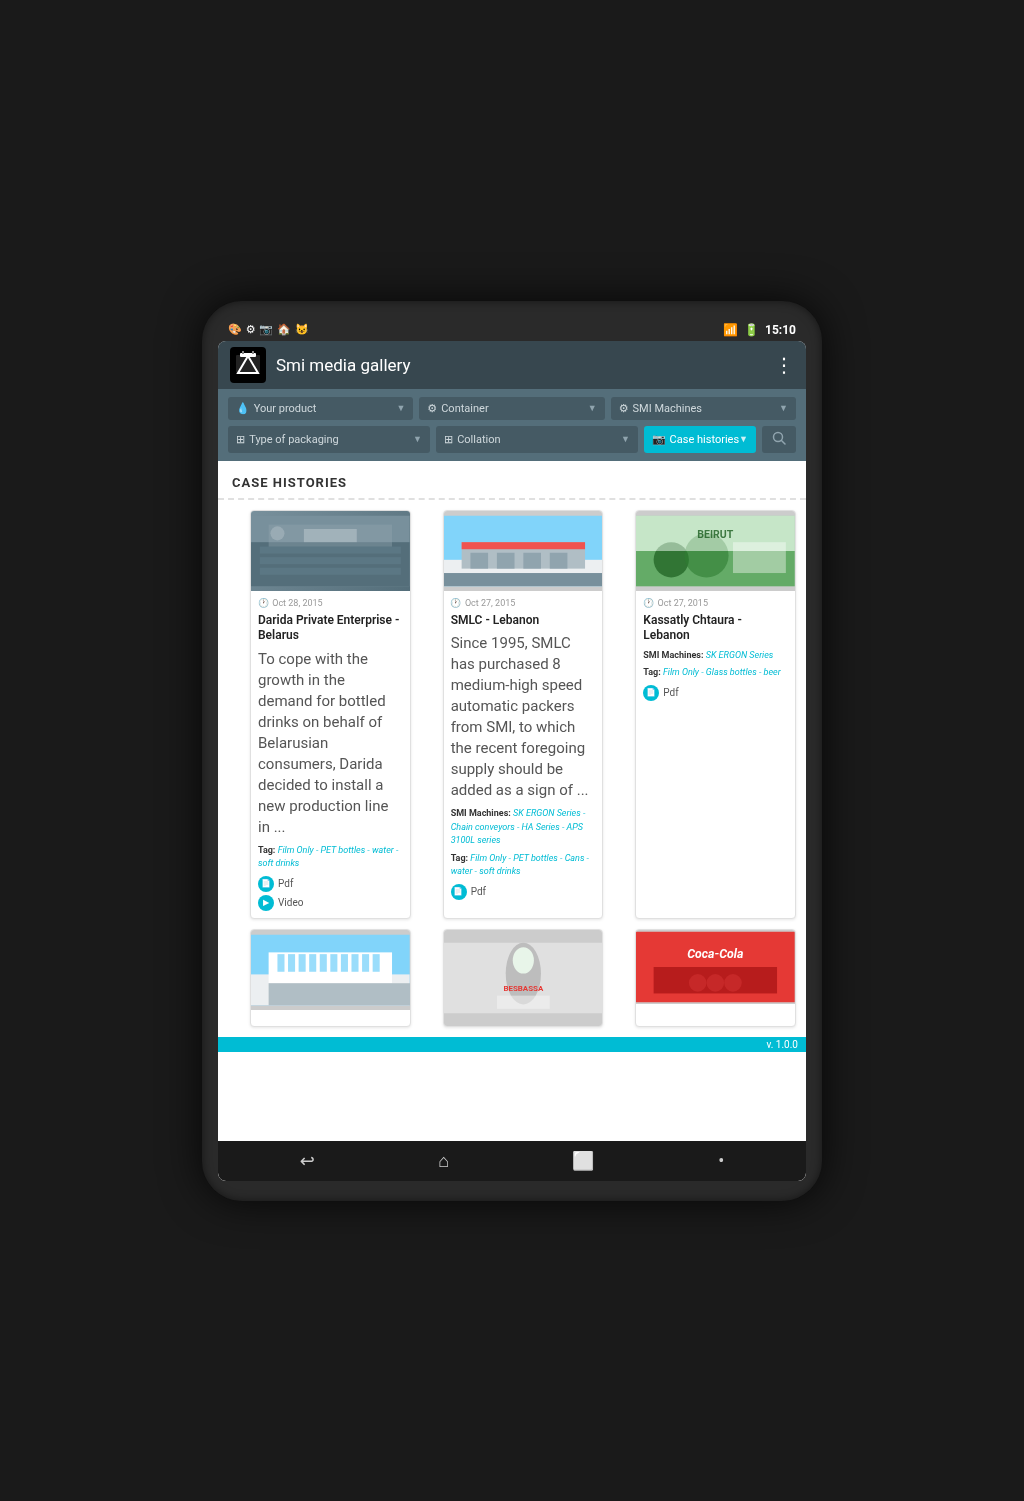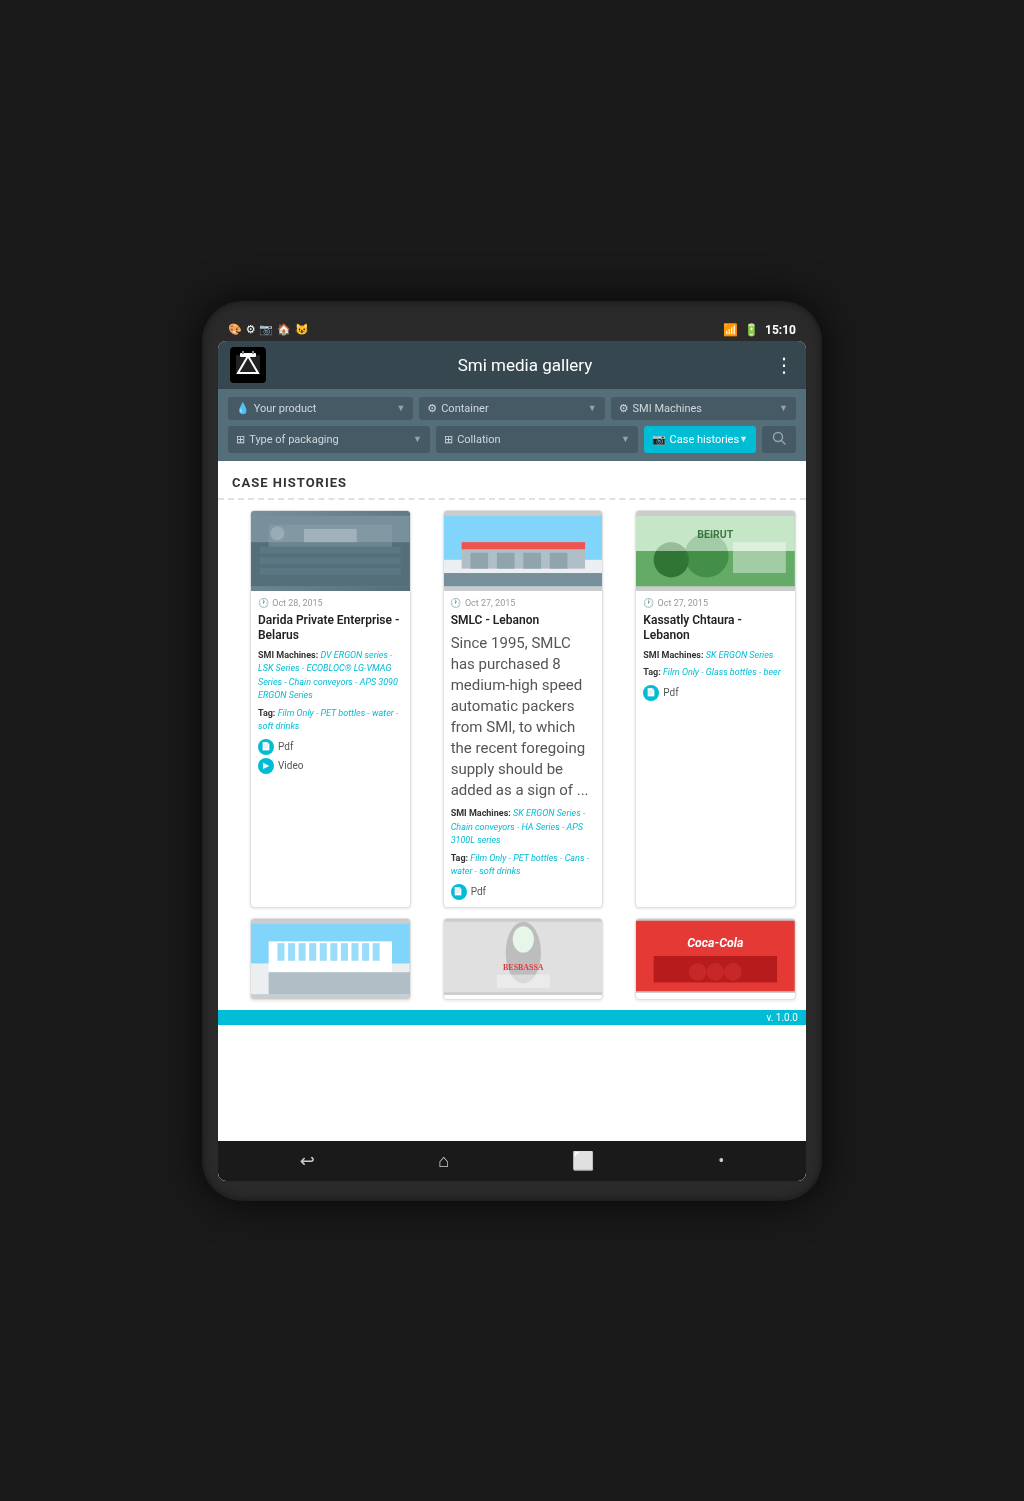--- a/index.html
+++ b/index.html
@@ -58,21 +58,20 @@
       align-items: center;
       justify-content: center;
       color: #fff;
       font-size: 18px;
     }
     .app-title {
       color: #fff;
       font-size: 17px;
       font-weight: 400;
       flex: 1;
-      text-align: center;
     }
     .app-menu { color: #fff; font-size: 20px; cursor: pointer; }
     .filter-dropdown {
       background: #455a64;
       color: #cfd8dc;
       border: none;
       border-radius: 3px;
       padding: 5px 8px;
       font-size: 11px;
       display: flex;
@@ -326,24 +325,21 @@
               <circle cx="30" cy="20" r="8" fill="#b0bec5" opacity="0.5"></circle>
               <rect x="60" y="15" width="60" height="15" fill="#eceff1" opacity="0.3"></rect>
             </svg>
           </div>
           <div class="card-body">
             <div class="card-date">
               <span>🕐</span>
               <span>Oct 28, 2015</span>
             </div>
             <div class="card-title">Darida Private Enterprise - Belarus</div>
-            <div class="card-meta">
-              <strong>SMI Machines:</strong>
-              <span class="card-link">DV ERGON series - LSK Series - ECOBLOC® LG-VMAG Series - Chain conveyors - APS 3090 ERGON Series</span>
-            </div>
+            <div class="card-desc">To cope with the growth in the demand for bottled drinks on behalf of Belarusian consumers, Darida decided to install a new production line in ...</div>
             <div class="card-meta">
               <strong>Tag:</strong>
               <span class="card-link">Film Only - PET bottles - water - soft drinks</span>
             </div>
             <div class="card-actions">
               <div class="card-action">
                 <div class="action-icon">📄</div>
                 <span>Pdf</span>
               </div>
               <div class="card-action">
@@ -443,21 +439,21 @@
               <rect x="78" y="22" width="8" height="20" fill="#81d4fa" opacity="0.8"></rect>
               <rect x="90" y="22" width="8" height="20" fill="#81d4fa" opacity="0.8"></rect>
               <rect x="102" y="22" width="8" height="20" fill="#81d4fa" opacity="0.8"></rect>
               <rect x="114" y="22" width="8" height="20" fill="#81d4fa" opacity="0.8"></rect>
               <rect x="126" y="22" width="8" height="20" fill="#81d4fa" opacity="0.8"></rect>
               <rect x="138" y="22" width="8" height="20" fill="#81d4fa" opacity="0.8"></rect>
             </svg>
           </div>
         </div>
         <div class="card">
-          <div class="card-img-placeholder" style="height:76px;font-family:Liberation Serif, serif;">
+          <div class="card-img-placeholder" style="height:96px;">
             <svg width="100%" height="80" viewBox="0 0 180 80" xmlns="http://www.w3.org/2000/svg">
               <rect width="180" height="80" fill="#e0e0e0"></rect>
               <ellipse cx="90" cy="35" rx="20" ry="35" fill="#bdbdbd"></ellipse>
               <ellipse cx="90" cy="20" rx="12" ry="15" fill="#e8f5e9"></ellipse>
               <text x="90" y="55" text-anchor="middle" fill="#e53935" font-size="9" font-weight="bold">BESBASSA</text>
               <rect x="60" y="60" width="60" height="15" fill="#f5f5f5" opacity="0.5"></rect>
             </svg>
           </div>
         </div>
         <div class="card">

